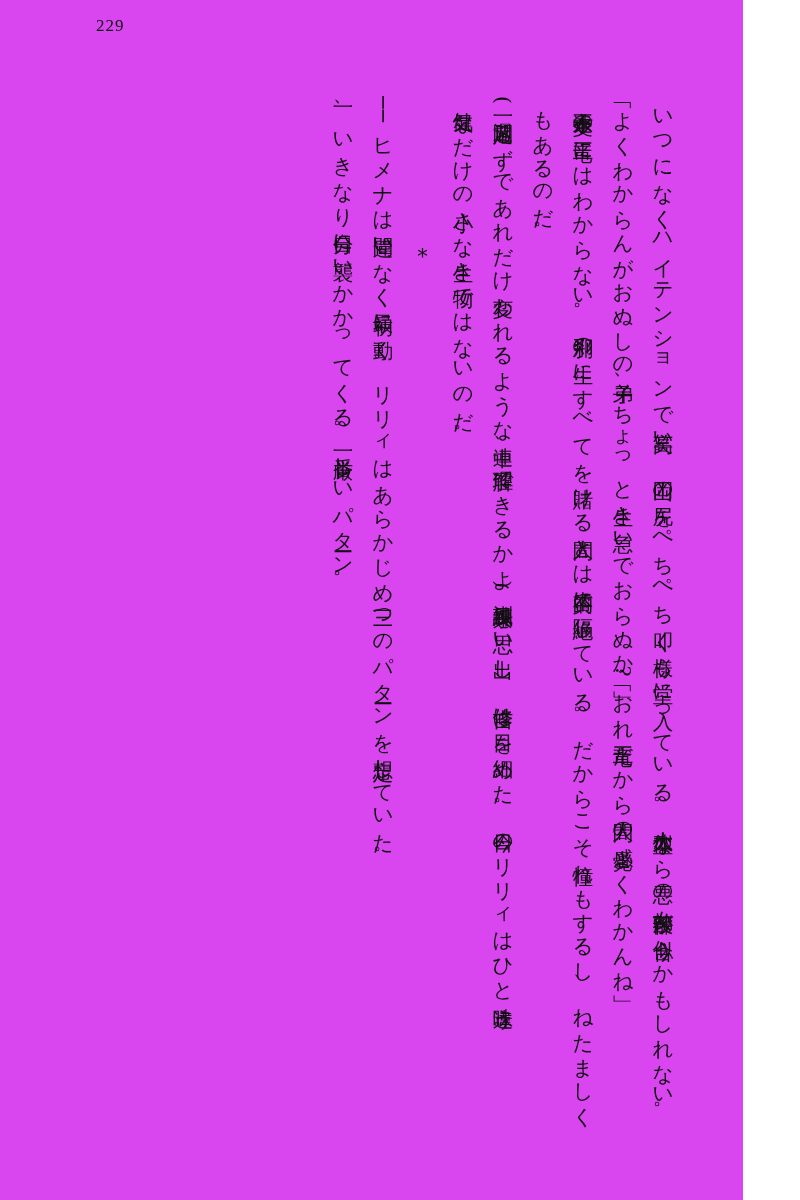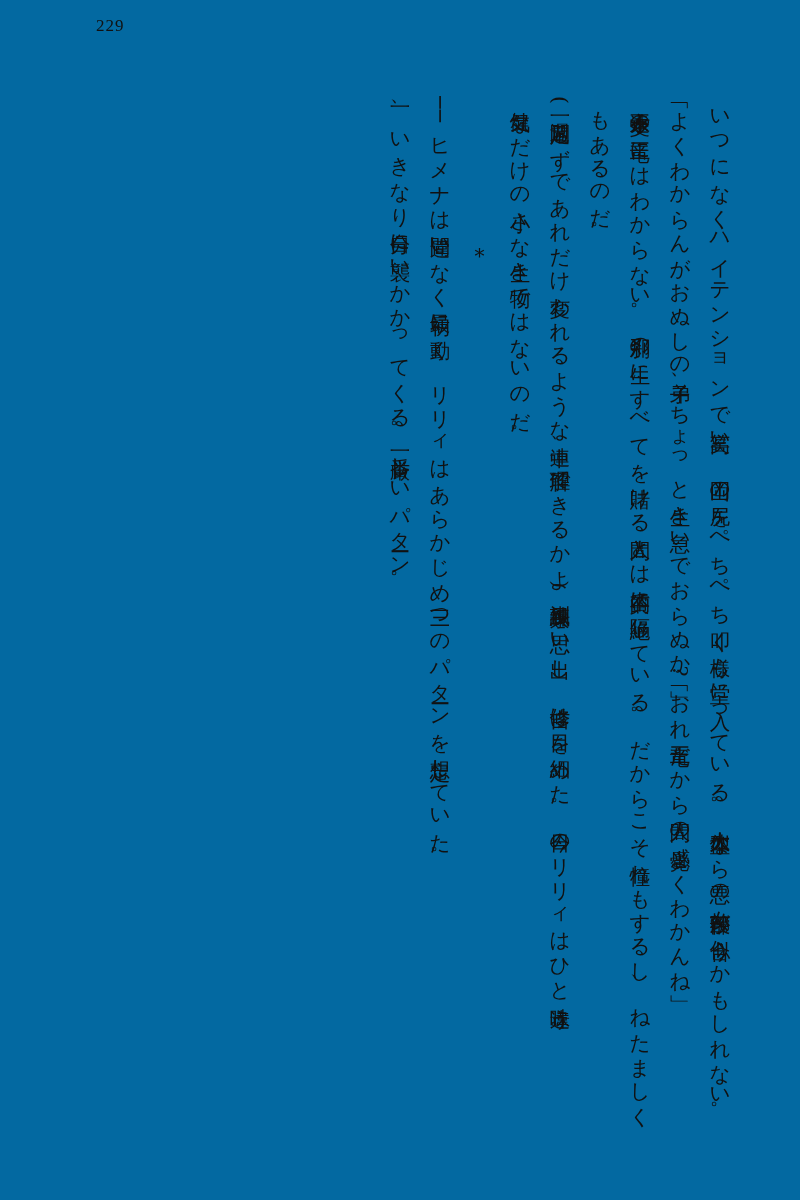--- a/index.html
+++ b/index.html
@@ -2,26 +2,27 @@
 <html><head>
 <meta charset="utf-8">
 <style>
   html, body {
     margin: 0;
     padding: 0;
     background: #ffffff;
   }
   .page {
     position: relative;
-    width: 800px;
+    width: 736px;
     height: 1200px;
-    background: #0369a1;
+    background: #d946ef;
     overflow: hidden;
     font-family: "DejaVu Serif", "Liberation Serif", serif;
     color: #111111;
+    padding-left: 7px;
   }
   .page-number {
     position: absolute;
     top: 16px;
     left: 96px;
     font-size: 17px;
     letter-spacing: 1px;
     color: #111111;
     font-family: "Liberation Serif", serif;
   }

